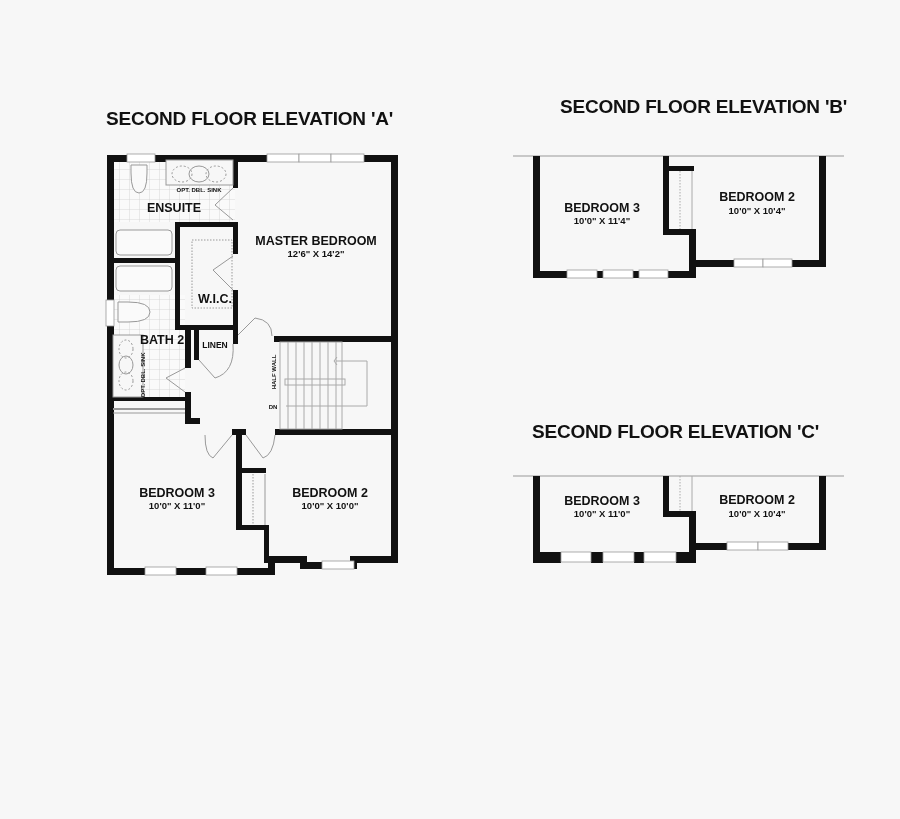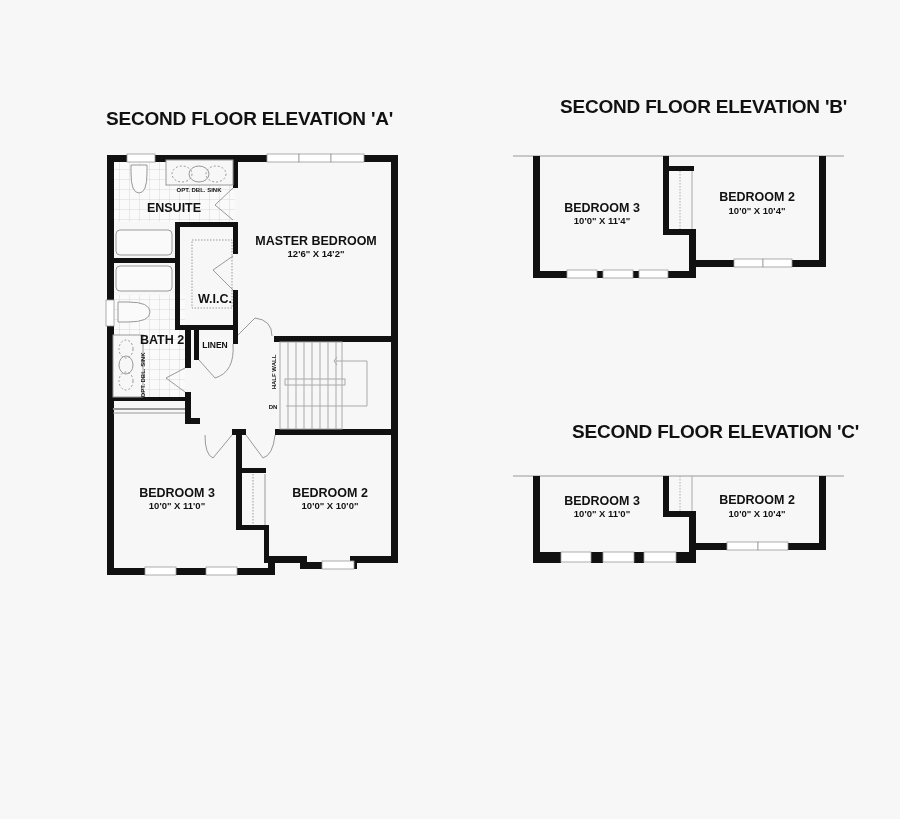--- a/index.html
+++ b/index.html
@@ -11,21 +11,21 @@
   .big { font-size:12.5px; }
   .dim { font-size:9.5px; font-weight:bold; }
   .tiny { font-size:6px; }
   .small { font-size:8.5px; }
 </style>
 </head>
 <body>
 
 <div class="title" style="left:106px;top:108px;">SECOND FLOOR ELEVATION 'A'</div>
 <div class="title" style="left:532px;top:96px;margin-left:28px;">SECOND FLOOR ELEVATION 'B'</div>
-<div class="title" style="left:532px;top:421px;margin-left:40px;">SECOND FLOOR ELEVATION 'C'</div>
+<div class="title" style="left:532px;top:421px;">SECOND FLOOR ELEVATION 'C'</div>
 
 <svg width="900" height="819" viewBox="0 0 900 819">
   <defs>
     <pattern id="tile" width="10" height="10" patternUnits="userSpaceOnUse">
       <rect width="10" height="10" fill="#fafafa"></rect>
       <path d="M10 0 V10 M0 10 H10" stroke="#cfcfcf" stroke-width="0.8"></path>
     </pattern>
   </defs>
 
   <g>

